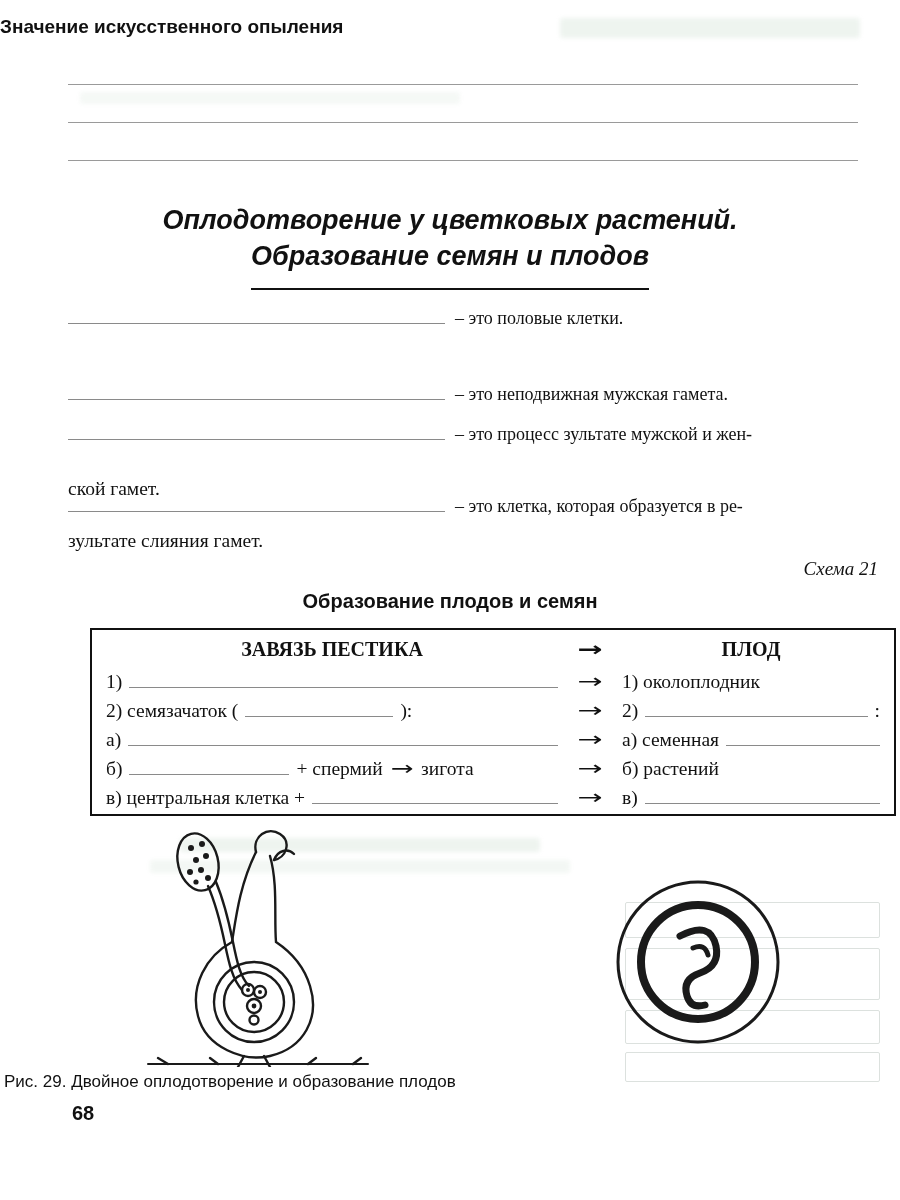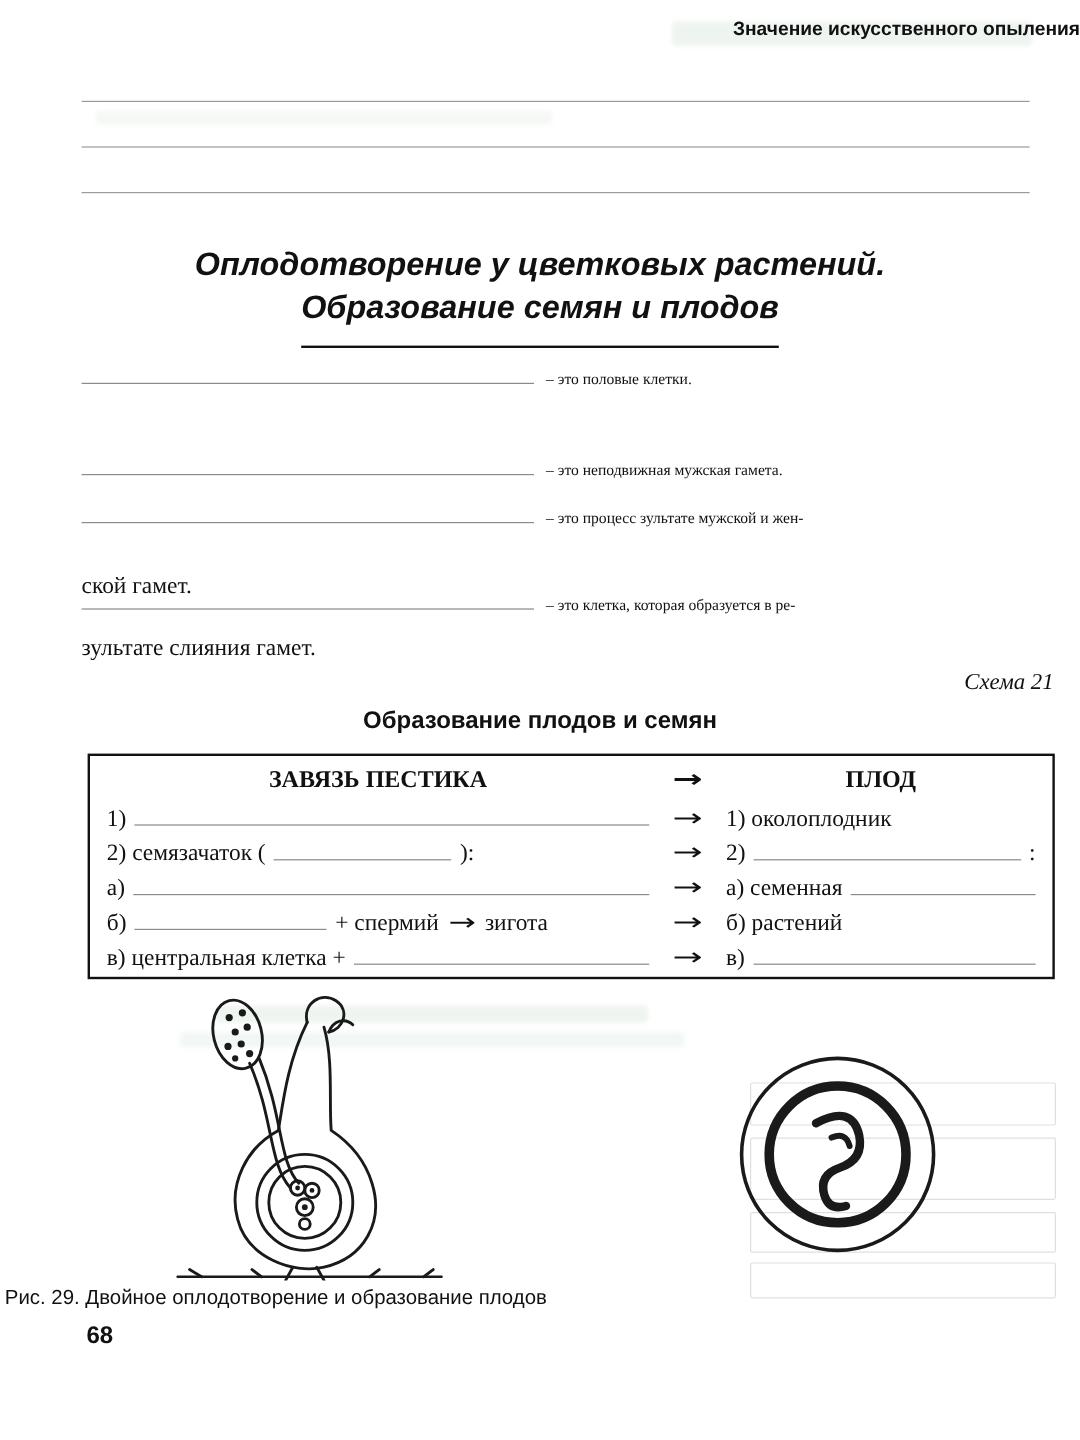--- a/index.html
+++ b/index.html
@@ -5,41 +5,41 @@
   * { margin:0; padding:0; box-sizing:border-box; }
   html,body { width:900px; height:1200px; background:#ffffff; }
   body { font-family:"Liberation Serif", serif; color:#111; position:relative; overflow:hidden; }
   .page { position:absolute; inset:0; }
 
   
   .ghost { position:absolute; pointer-events:none; }
   .g-smudge { background:rgba(120,170,130,0.13); filter:blur(2px); border-radius:3px; }
   .g-box { border:1px solid rgba(140,155,145,0.30); border-radius:2px; }
 
-  .top-title { position:absolute; top:16px; left:0; width:100%; text-align:right;
-    font-family:"Liberation Sans", sans-serif; font-weight:bold; font-size:16px; }
+  .top-title { position:absolute; top:16px; left:0; width:100%; text-align:left;
+    font-family:"Liberation Sans", sans-serif; font-weight:bold; font-size:19px; }
 
   .wline { position:absolute; left:68px; width:790px; border-bottom:1.5px solid #9a9a9a; }
   .l1 { top:84px; } .l2 { top:122px; } .l3 { top:160px; }
 
   .main-heading { position:absolute; top:202px; left:0; width:100%; text-align:center;
     font-family:"Liberation Sans", sans-serif; font-weight:bold; font-style:italic; font-size:27px;
     line-height:36px; }
   .main-heading .u { display:inline-block; border-bottom:2.5px solid #111; padding-bottom:14px; }
 
-  .def-row { position:absolute; left:68px; width:812px; font-size:13px; white-space:nowrap; }
+  .def-row { position:absolute; left:68px; width:812px; font-size:18px; white-space:nowrap; }
   .blank { display:inline-block; border-bottom:1.5px solid #8a8a8a; height:2px; }
   .def-row .blank { width:377px; margin-right:10px; }
   .def-wrap { position:absolute; left:68px; font-size:19.5px; }
 
   .schema-label { position:absolute; top:558px; right:22px; font-style:italic; font-size:19px; }
   .schema-title { position:absolute; top:590px; left:0; width:100%; text-align:center;
     font-family:"Liberation Sans", sans-serif; font-weight:bold; font-size:20px; }
 
-  .schema-table { position:absolute; top:628px; left:73px; width:806px; height:188px;
+  .schema-table { position:absolute; top:628px; left:90px; width:806px; height:188px;
     border:2.5px solid #111; padding:6px 0 4px 0; }
   .sch-row { display:flex; align-items:baseline; padding:1px 14px; font-size:19.5px; height:29px; }
   .sch-row.hdr { height:32px; font-weight:bold; font-size:20px; }
   .sch-left { flex:0 0 452px; display:flex; align-items:baseline; gap:7px; white-space:nowrap; }
   .sch-left.center { justify-content:center; }
   .sch-arrow { flex:0 0 64px; text-align:center; font-family:"DejaVu Sans", sans-serif;
     font-size:20px; transform:scaleX(1.5); }
   .sch-right { flex:1; display:flex; align-items:baseline; gap:7px; white-space:nowrap; }
   .sch-right.center { justify-content:center; }
   .blank.grow { flex:1; }

